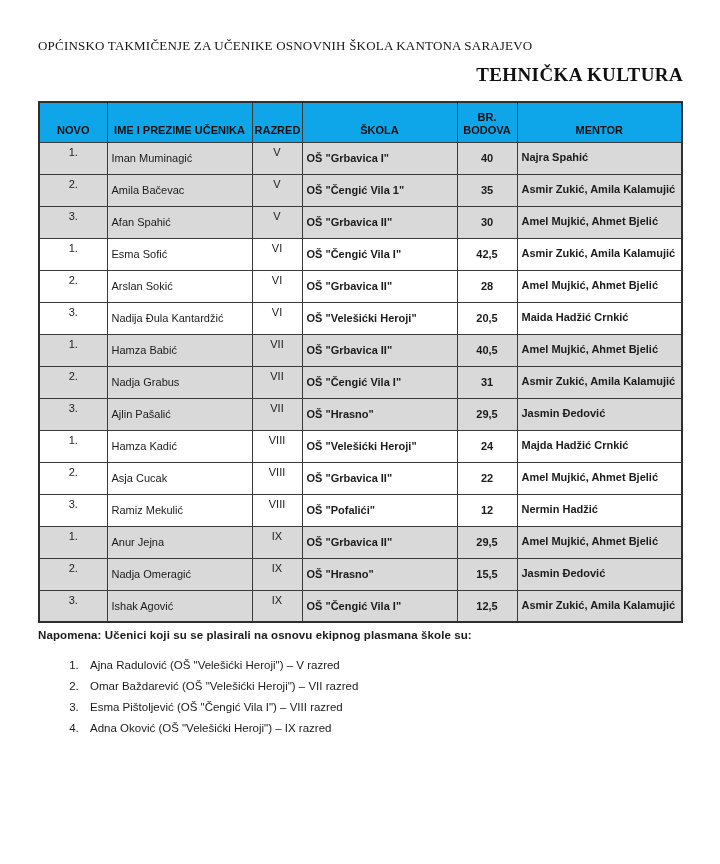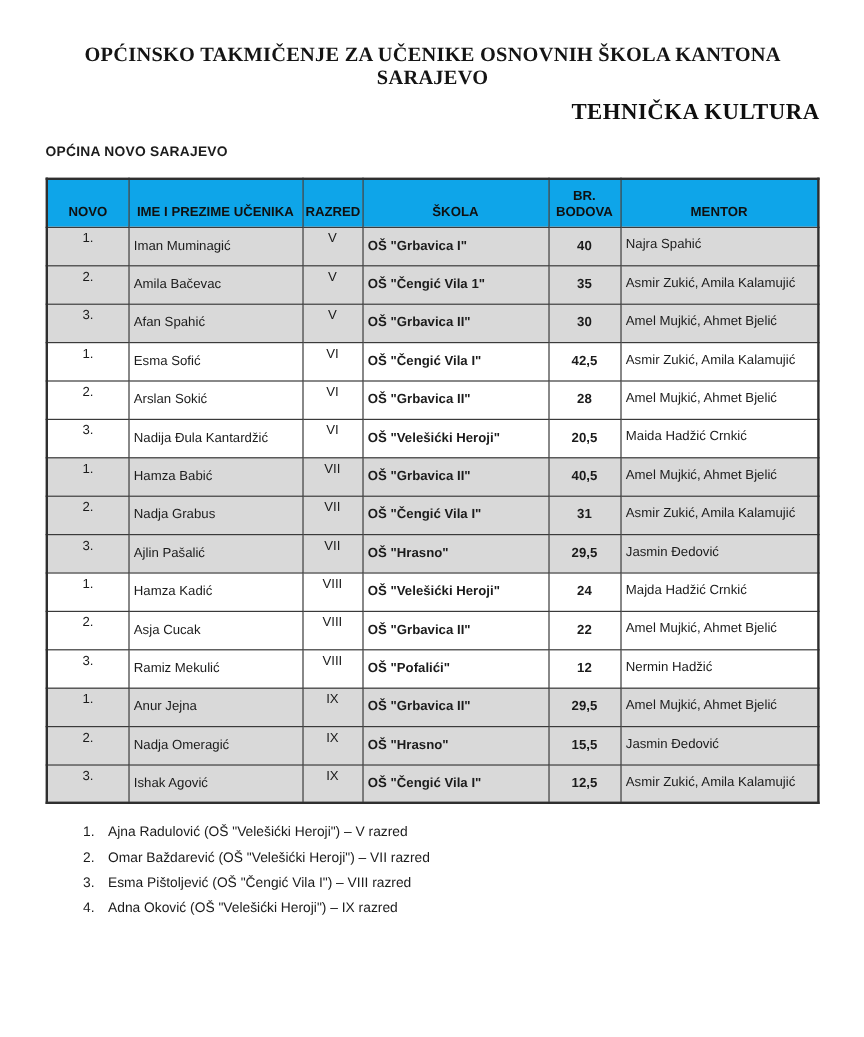--- a/index.html
+++ b/index.html
@@ -8,23 +8,22 @@
     background: #ffffff;
     font-family: "Liberation Sans", sans-serif;
     color: #1b1b1b;
     overflow: hidden;
   }
   .page { width: 720px; height: 864px; padding: 36px 37px 0 38px; }
 
   
   .doc-title {
     font-family: "Liberation Serif", serif;
-    font-weight: bold;
-    font-size: 17px;
-    text-align: center;
+    font-weight: normal;
+    font-size: 13px;
     letter-spacing: 0.2px;
     line-height: 19px;
     color: #141414;
   }
   .subject-title {
     font-family: "Liberation Serif", serif;
     font-weight: bold;
     font-size: 19px;
     text-align: right;
     margin-top: 9px;
@@ -68,21 +67,21 @@
     color: #101010;
   }
   table.results td { height: 32px; padding: 3px 4px; }
   tr.shaded td { background: #d9d9d9; }
 
   td.rank-cell   { text-align: center; vertical-align: top; font-weight: normal; padding-top: 3px; }
   td.grade-cell  { text-align: center; vertical-align: top; font-weight: normal; padding-top: 3px; }
   td.name-cell   { font-weight: normal; vertical-align: middle; padding-left: 9px; white-space: nowrap; margin-left: 12px; }
   td.school-cell { font-weight: bold; vertical-align: middle; padding-left: 8px; white-space: nowrap; }
   td.points-cell { font-weight: bold; font-size: 13.5px; text-align: center; vertical-align: middle; }
-  td.mentor-cell { font-weight: normal; vertical-align: middle; padding-left: 8px; line-height: 13.5px; }
+  td.mentor-cell { font-weight: bold; vertical-align: middle; padding-left: 8px; line-height: 13.5px; }
 
   
   .note-heading {
     font-weight: bold;
     font-size: 11.5px;
     margin-top: 6px;
     letter-spacing: 0.1px;
   }
   ol.note-list {
     margin-top: 14px;
@@ -93,21 +92,20 @@
   }
   ol.note-list li { padding-left: 8px; }
 </style>
 </head>
 <body>
 
 <div class="page">
 
   <div class="doc-title">OPĆINSKO TAKMIČENJE ZA UČENIKE OSNOVNIH ŠKOLA KANTONA SARAJEVO</div>
   <div class="subject-title">TEHNIČKA KULTURA</div>
-  <div class="municipality">OPĆINA NOVO SARAJEVO</div>
 
   <table class="results">
     <colgroup>
       <col class="c-rank">
         <col class="c-name">
         <col class="c-grade">
       <col class="c-school">
         <col class="c-points">
         <col class="c-mentor">
     </colgroup>
@@ -238,20 +236,21 @@
           <td class="rank-cell">3.</td>
           <td class="name-cell">Ishak Agović</td>
           <td class="grade-cell">IX</td>
           <td class="school-cell">OŠ "Čengić Vila I"</td>
           <td class="points-cell">12,5</td>
           <td class="mentor-cell">Asmir Zukić, Amila Kalamujić</td>
         </tr>
       </tbody>
   </table>
 
+  <div class="note-heading">Napomena: Učenici koji su se plasirali na osnovu ekipnog plasmana škole su:</div>
   <ol class="note-list" id="note-list">
       <li>Ajna Radulović (OŠ "Velešićki Heroji") – V razred</li>
       <li>Omar Baždarević (OŠ "Velešićki Heroji") – VII razred</li>
       <li>Esma Pištoljević (OŠ "Čengić Vila I") – VIII razred</li>
       <li>Adna Oković (OŠ "Velešićki Heroji") – IX razred</li>
     </ol>
 
 </div>
 
 </body></html>

